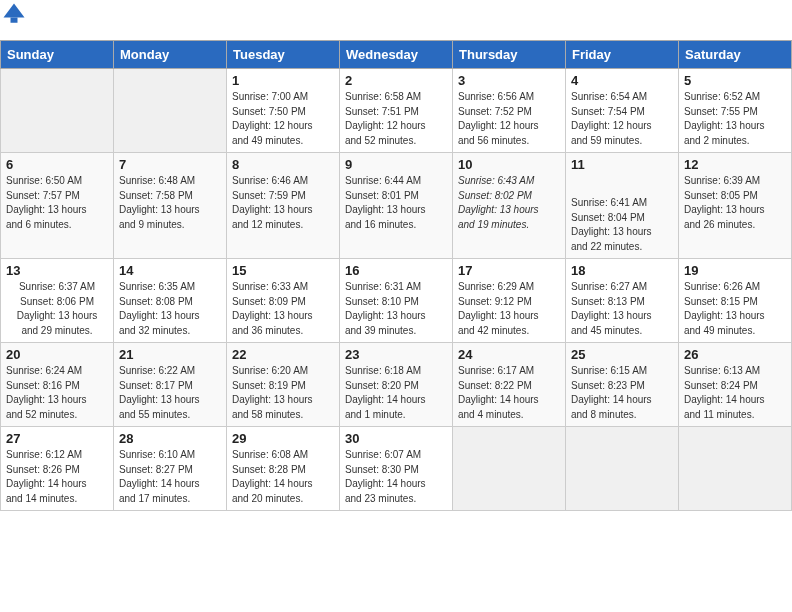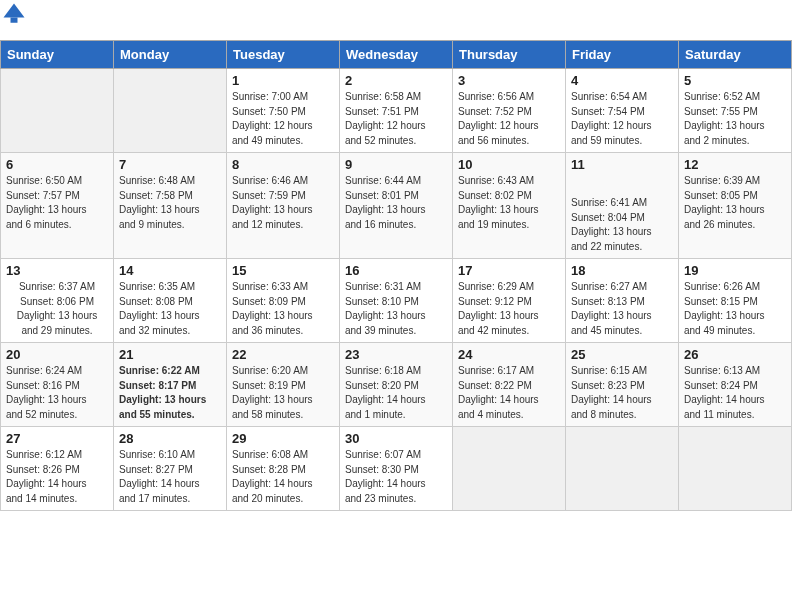--- a/index.html
+++ b/index.html
@@ -186,21 +186,21 @@
           </td>
           <td>
             <span class="day-num">9</span>
             <div class="day-info" style="white-space: pre-line;">Sunrise: 6:44 AM
 Sunset: 8:01 PM
 Daylight: 13 hours
 and 16 minutes.</div>
           </td>
           <td>
             <span class="day-num">10</span>
-            <div class="day-info" style="white-space: pre-line;">Sunrise: 6:43 AM
+            <div class="day-info" style="white-space: pre-line; font-style: italic;">Sunrise: 6:43 AM
 Sunset: 8:02 PM
 Daylight: 13 hours
 and 19 minutes.</div>
           </td>
           <td>
             <span class="day-num">11</span>
             <div class="day-info" style="white-space: pre-line; margin-top: 24px;">Sunrise: 6:41 AM
 Sunset: 8:04 PM
 Daylight: 13 hours
 and 22 minutes.</div>
@@ -267,21 +267,21 @@
         <tr>
           <td>
             <span class="day-num">20</span>
             <div class="day-info" style="white-space: pre-line;">Sunrise: 6:24 AM
 Sunset: 8:16 PM
 Daylight: 13 hours
 and 52 minutes.</div>
           </td>
           <td>
             <span class="day-num">21</span>
-            <div class="day-info" style="white-space: pre-line; font-weight: bold;">Sunrise: 6:22 AM
+            <div class="day-info" style="white-space: pre-line;">Sunrise: 6:22 AM
 Sunset: 8:17 PM
 Daylight: 13 hours
 and 55 minutes.</div>
           </td>
           <td>
             <span class="day-num">22</span>
             <div class="day-info" style="white-space: pre-line;">Sunrise: 6:20 AM
 Sunset: 8:19 PM
 Daylight: 13 hours
 and 58 minutes.</div>

